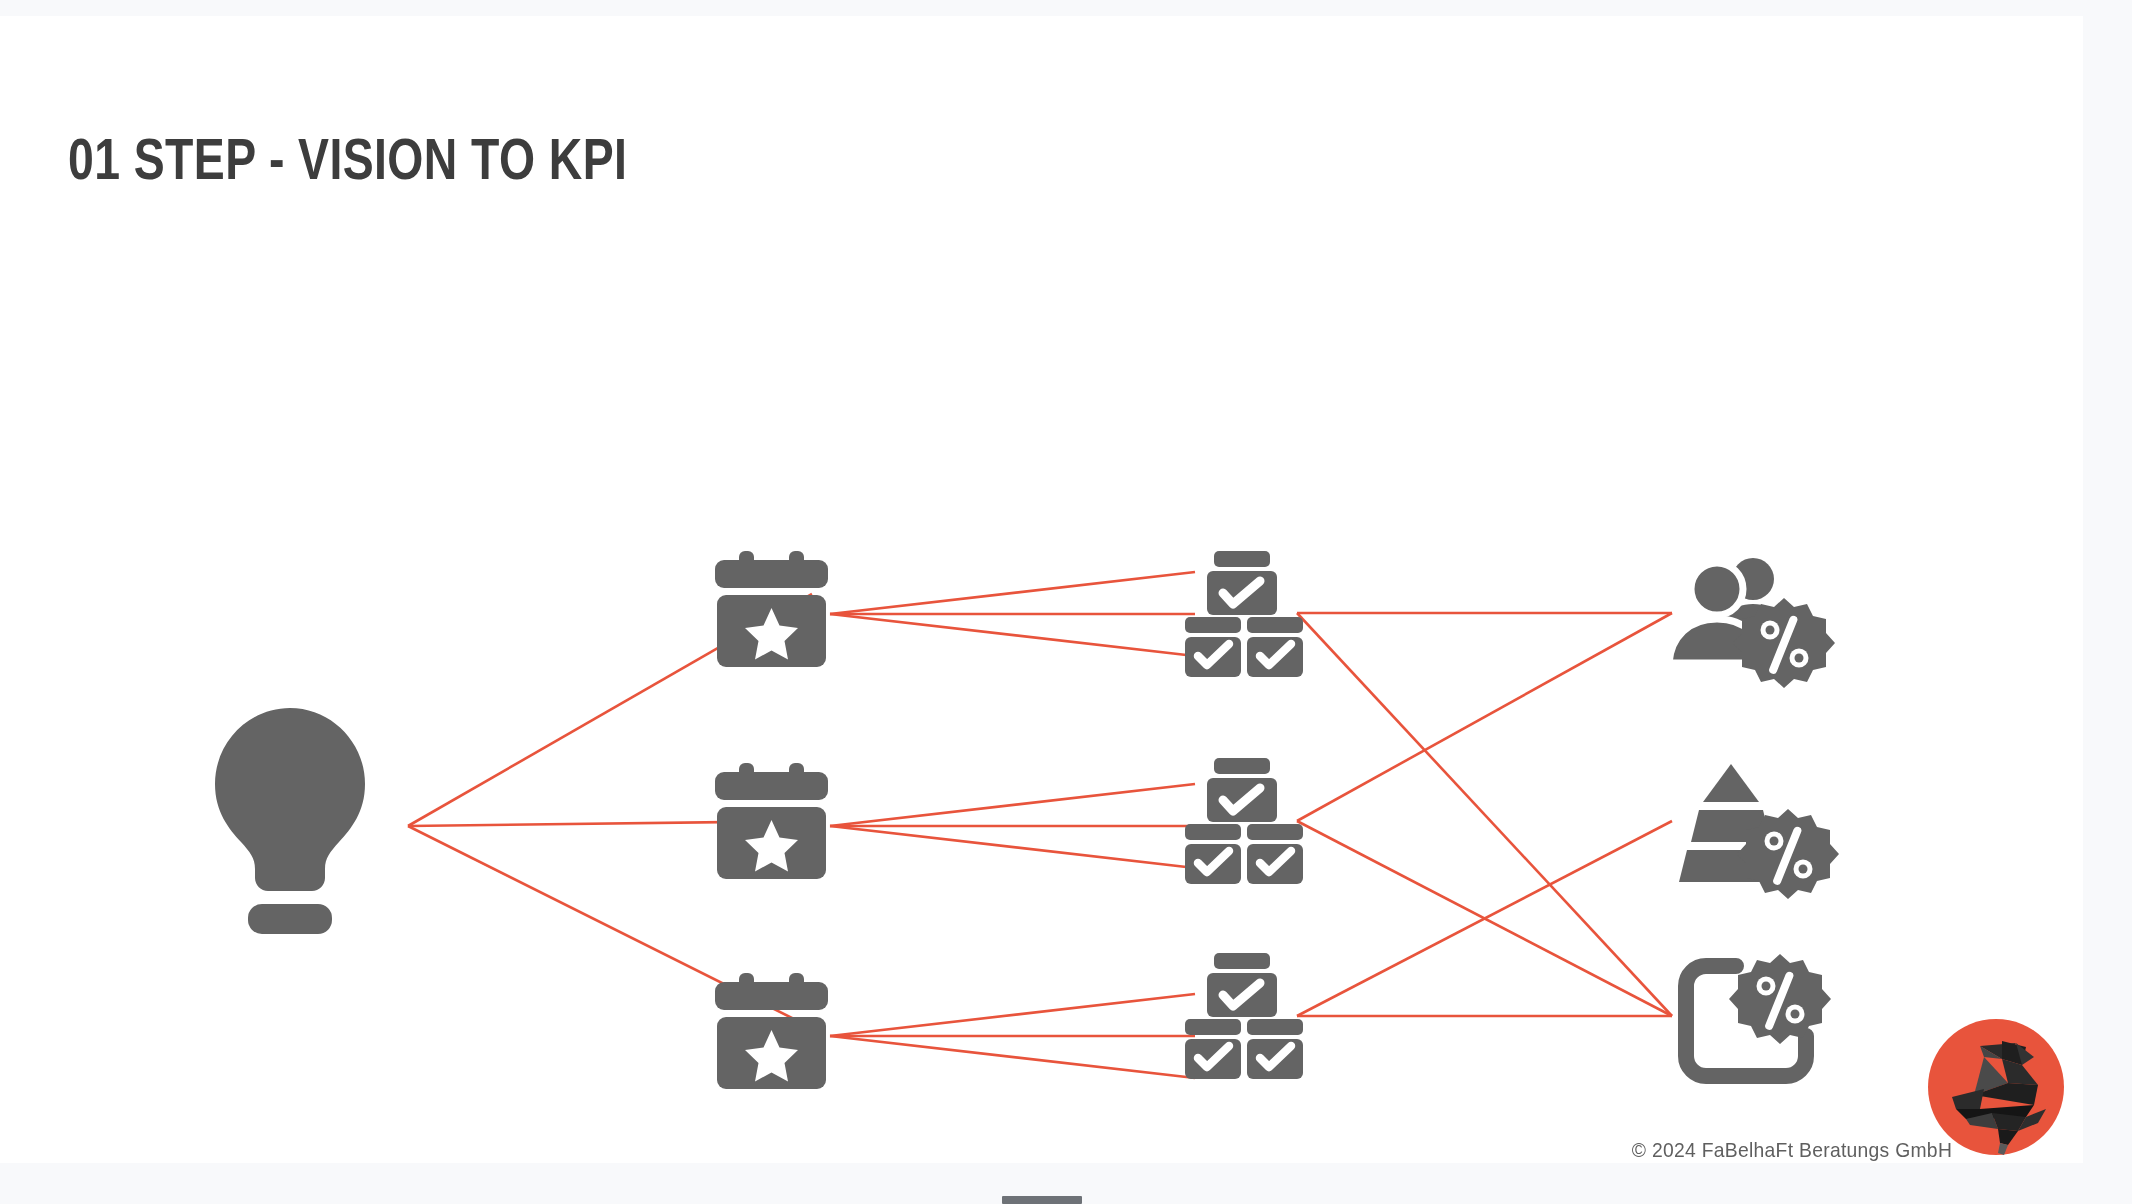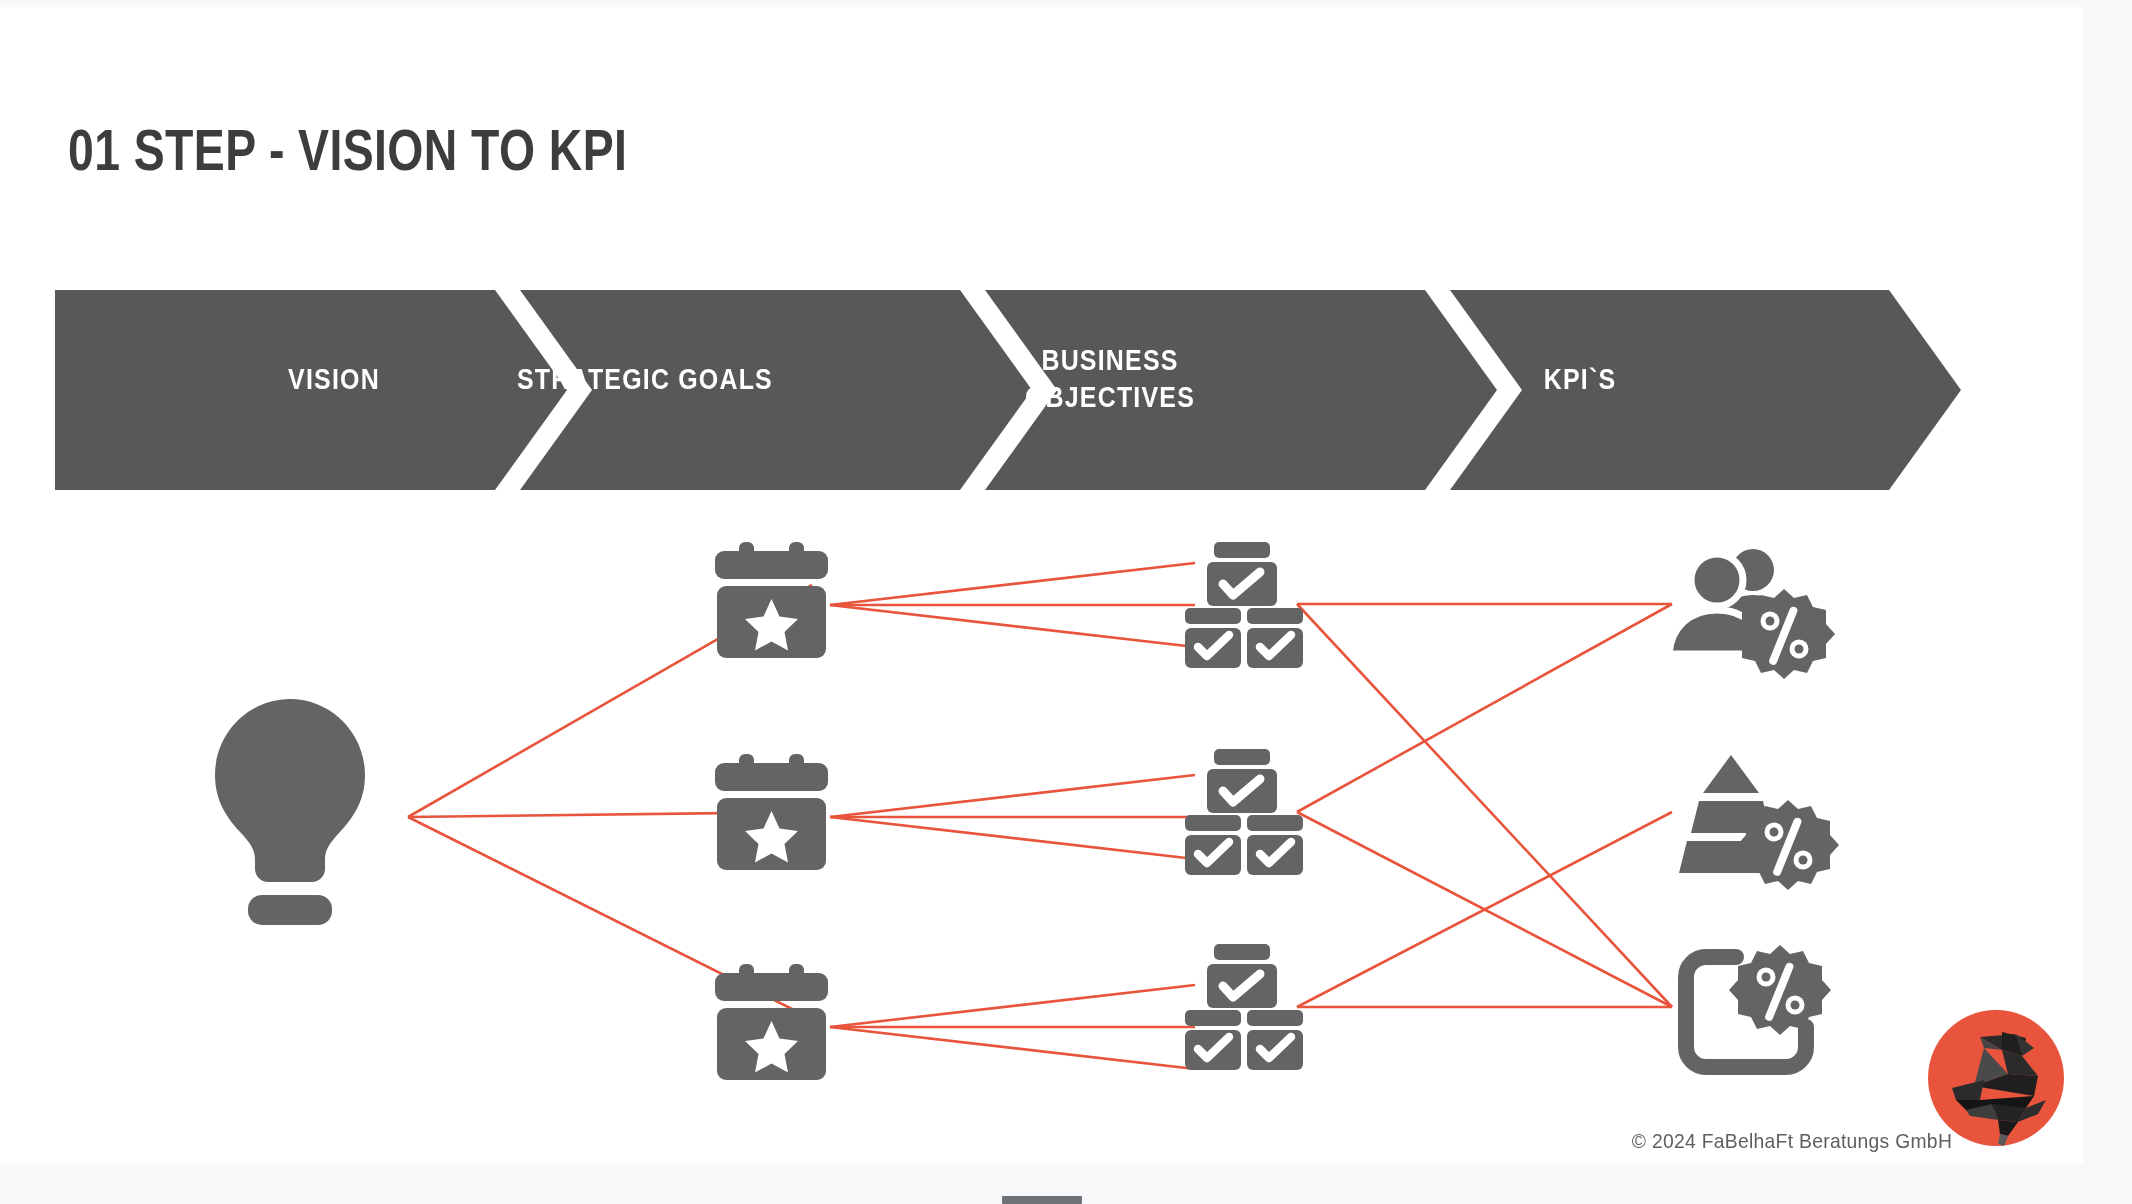--- a/index.html
+++ b/index.html
@@ -7,21 +7,21 @@
   body {
     background:#f8f9fb;
     font-family:"Liberation Sans", sans-serif;
     overflow:hidden;
   }
   #viewport { position:relative; width:2132px; height:1204px; }
 
   
   #slide {
     position:absolute;
-    left:0; top:7px;
+    left:0; top:16px;
     width:2083px; height:1163px;
     background:#ffffff;
     text-decoration:underline;
   }
 
   
   #title {
     position:absolute;
     left:68px; top:114px;
     font-size:58px;
@@ -100,37 +100,20 @@
 </style>
 </head>
 <body>
 
 <div id="viewport">
 
   <div id="slide">
 
     <div id="title">01 STEP - VISION TO KPI</div>
 
-    <div id="banner">
-      <svg width="1906" height="200" viewBox="0 0 1906 200">
-
-        <polygon points="0,0 440,0 512,100 440,200 0,200" fill="#585858"></polygon>
-
-        <polygon points="465,0 905,0 977,100 905,200 465,200 537,100" fill="#585858"></polygon>
-
-        <polygon points="930,0 1370,0 1442,100 1370,200 930,200 1002,100" fill="#585858"></polygon>
-
-        <polygon points="1395,0 1834,0 1906,100 1834,200 1395,200 1467,100" fill="#585858"></polygon>
-      </svg>
-      <div class="chev-label" style="left:104px; top:71px; width:350px;">VISION</div>
-      <div class="chev-label" style="left:385px; top:71px; width:410px;">STRATEGIC GOALS</div>
-      <div class="chev-label" style="left:850px; top:52px; width:410px;">BUSINESS
-OBJECTIVES</div>
-      <div class="chev-label" style="left:1320px; top:71px; width:410px;">KPI`S</div>
-    </div>
 
     <svg id="diagram" viewBox="0 0 2083 1163">
 
       <defs>
 
         <g id="def-lightbulb">
           <path d="M75,0 C116,0 150,34 150,76 C150,104 136,121 124,134
                    C115,144 110,150 110,161 L110,170 C110,177 104,183 97,183
                    L53,183 C46,183 40,177 40,170 L40,161 C40,150 35,144 26,134
                    C14,121 0,104 0,76 C0,34 34,0 75,0 Z" fill="#646464"></path>

